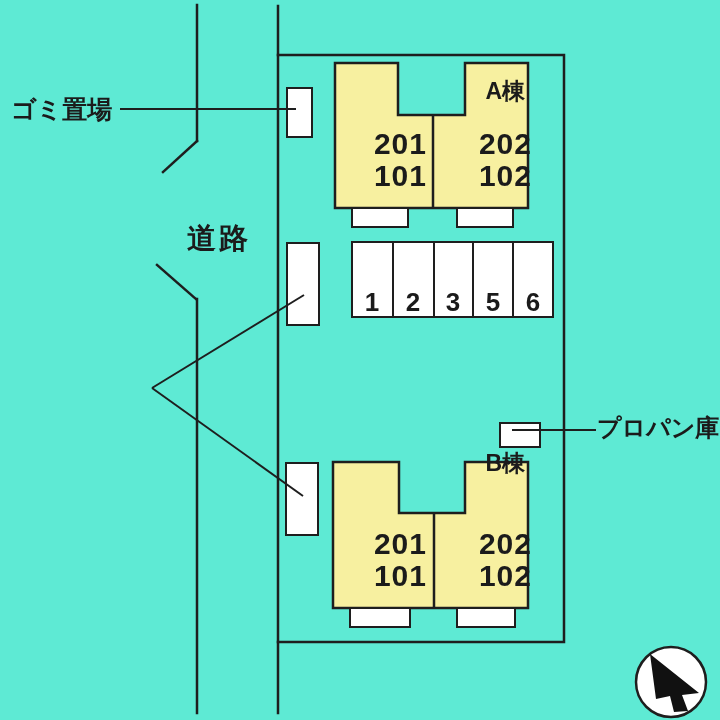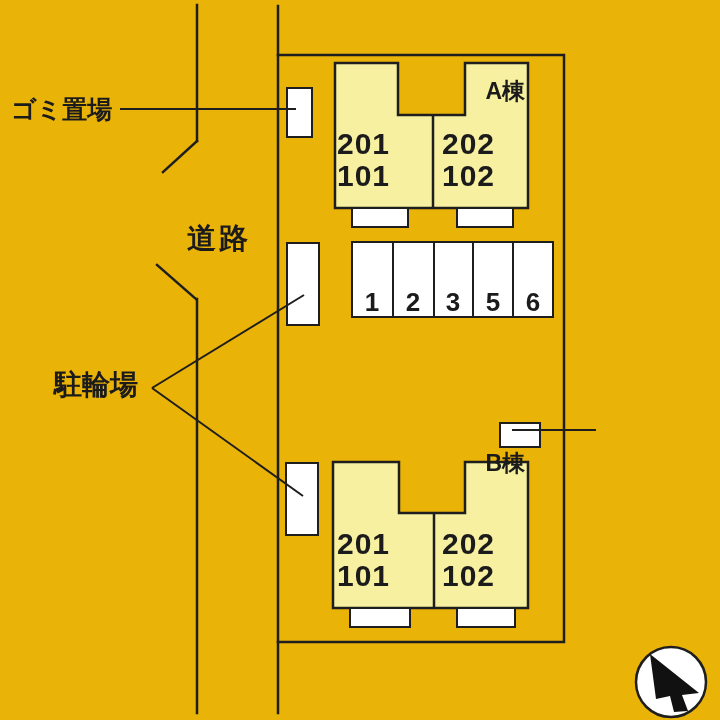--- a/index.html
+++ b/index.html
@@ -5,39 +5,39 @@
   html, body {
     margin: 0;
     padding: 0;
     background: #ffffff;
     font-family: "Liberation Sans", "DejaVu Sans", sans-serif;
   }
   #canvas {
     position: relative;
     width: 720px;
     height: 720px;
-    background: #eab308;
+    background: #5eead4;
     overflow: hidden;
   }
   #plan-svg {
     position: absolute;
     left: 0;
     top: 0;
   }
   .label {
     position: absolute;
     font-weight: bold;
     color: #1b1b1b;
     white-space: nowrap;
     line-height: 1;
   }
   .unit-numbers {
     position: absolute;
     width: 90px;
-    text-align: left;
+    text-align: right;
     font-weight: bold;
     font-size: 30px;
     line-height: 32px;
     color: #1b1b1b;
     letter-spacing: 1px;
   }
   .bldg-name {
     position: absolute;
     width: 56px;
     text-align: right;
@@ -110,22 +110,22 @@
     <g>
       <circle cx="671" cy="682" r="35" fill="#ffffff" stroke="#1e1e1e" stroke-width="2.5"></circle>
       <polygon points="650,654 699,693 682,695 688,711 674,712 670,696 656,699" fill="#111111"></polygon>
     </g>
   </svg>
 
   <div class="label" style="left:11px; top:97px; font-size:25px;">ゴミ置場</div>
 
   <div class="label" style="left:187px; top:224px; font-size:29px; letter-spacing:3px;">道路</div>
 
-  <div class="label" style="left:54px; top:371px; font-size:28px;">駐輪場</div>
 
+  <div class="label" style="left:597px; top:416px; font-size:24px;">プロパン庫</div>
 
   <div class="bldg-name" style="left:469px; top:76px;">A棟</div>
   <div class="unit-numbers" style="left:337px; top:128px;">
     <div>201</div>
     <div>101</div>
   </div>
   <div class="unit-numbers" style="left:442px; top:128px;">
     <div>202</div>
     <div>102</div>
   </div>

